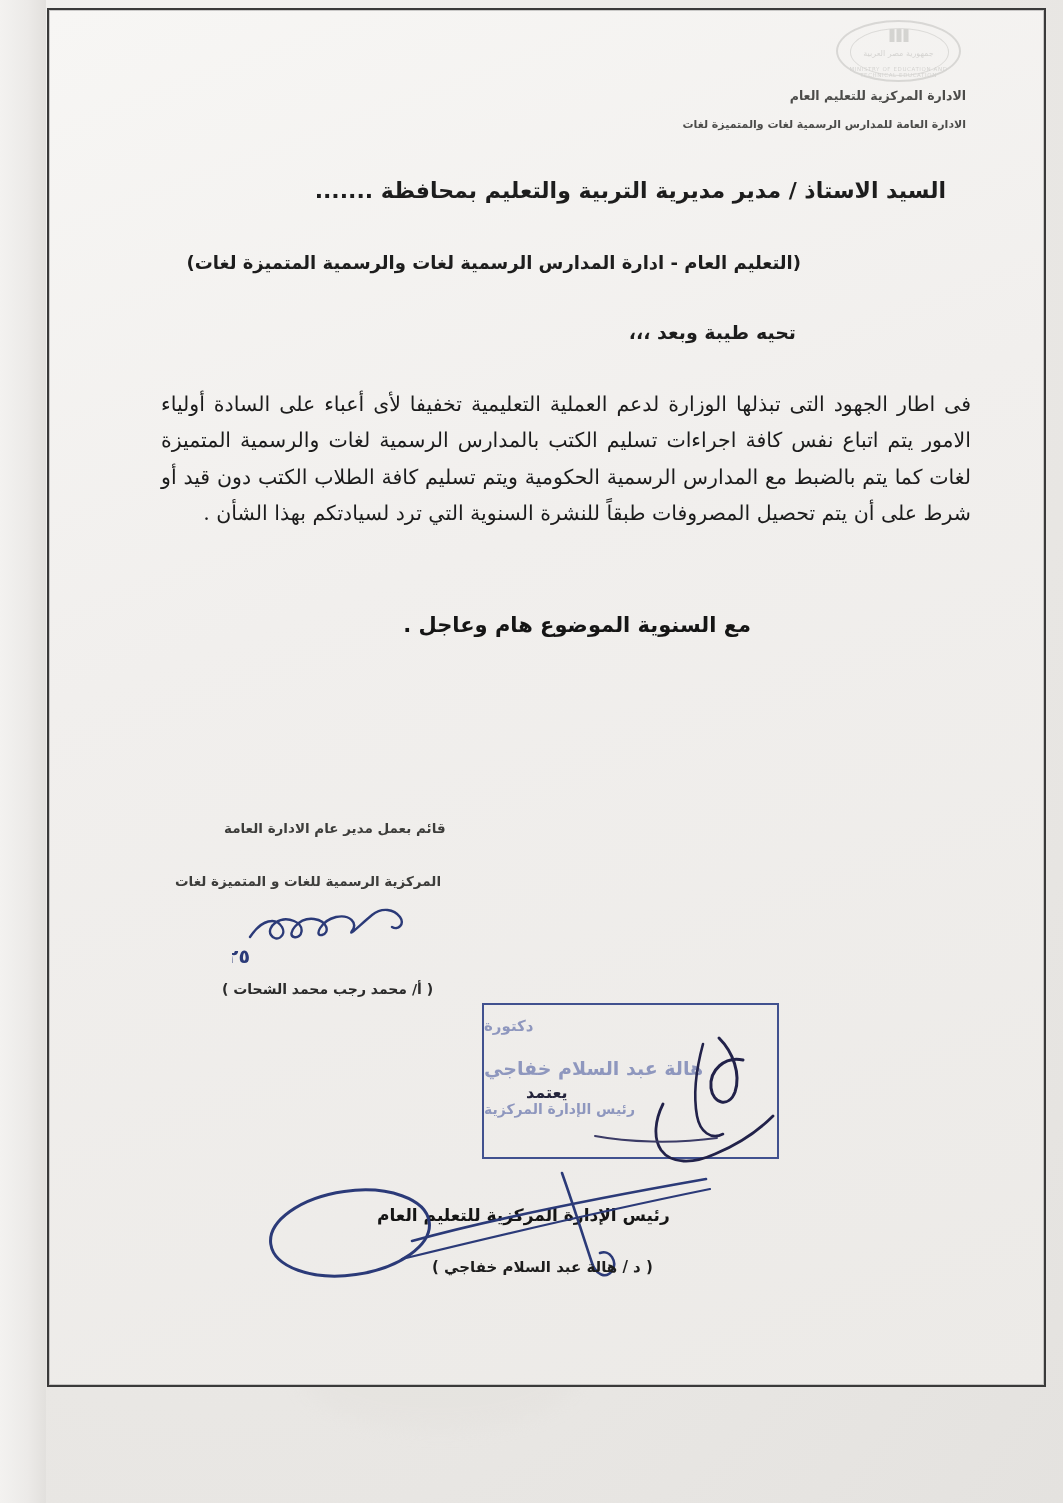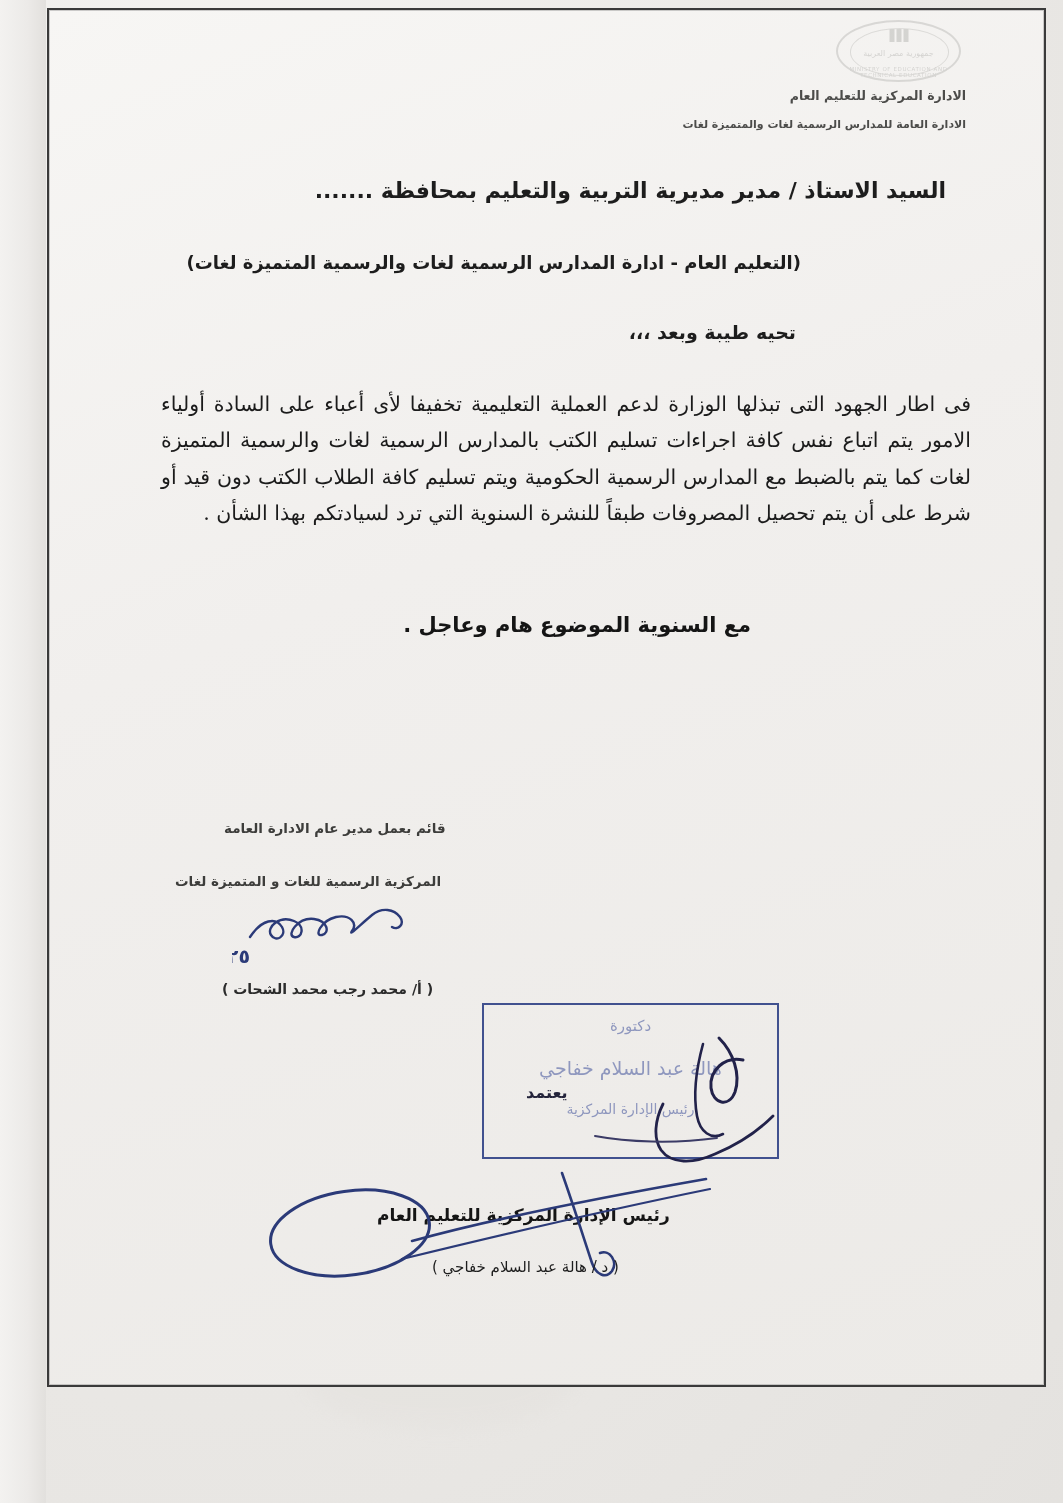--- a/index.html
+++ b/index.html
@@ -112,42 +112,42 @@
   }
 
   
   #stamp{
     position:absolute;left:435px;top:995px;
     width:293px;height:152px;
     border:2px solid #41518f;
     background:rgba(255,255,255,0);
   }
   #stamp .sline{
-    position:absolute;width:100%;text-align:center;
-    color:#6f7bb0;opacity:.75;font-weight:normal;
+    position:absolute;width:100%;text-align:left;
+    color:#6f7bb0;opacity:.75;font-weight:bold;
   }
   #st1{top:12px;font-size:15px;letter-spacing:6px;}
   #st2{top:52px;font-size:19px;letter-spacing:4px;}
   #st3{top:96px;font-size:14px;letter-spacing:4px;}
   #st-mark{
     position:absolute;left:42px;top:78px;
     font-size:16px;font-weight:bold;color:#23233a;
     letter-spacing:-1px;
   }
   #stamp-scribble{
     position:absolute;left:420px;top:1000px;width:330px;height:190px;
     pointer-events:none;
   }
   #role-line{
     position:absolute;left:330px;top:1157px;
     font-weight:bold;font-size:17px;color:#151515;margin-top:40px;
   }
   #final-name{
     position:absolute;left:385px;top:1250px;
-    font-weight:normal;font-size:15px;color:#1d1d1d;
+    font-weight:bold;font-size:15px;color:#1d1d1d;
   }
   #bigsig{
     position:absolute;left:215px;top:1155px;width:450px;height:140px;
     pointer-events:none;
   }
   
   .blotch{position:absolute;border-radius:50%;filter:blur(9px);opacity:.28;}
 </style>
 </head>
 <body>

